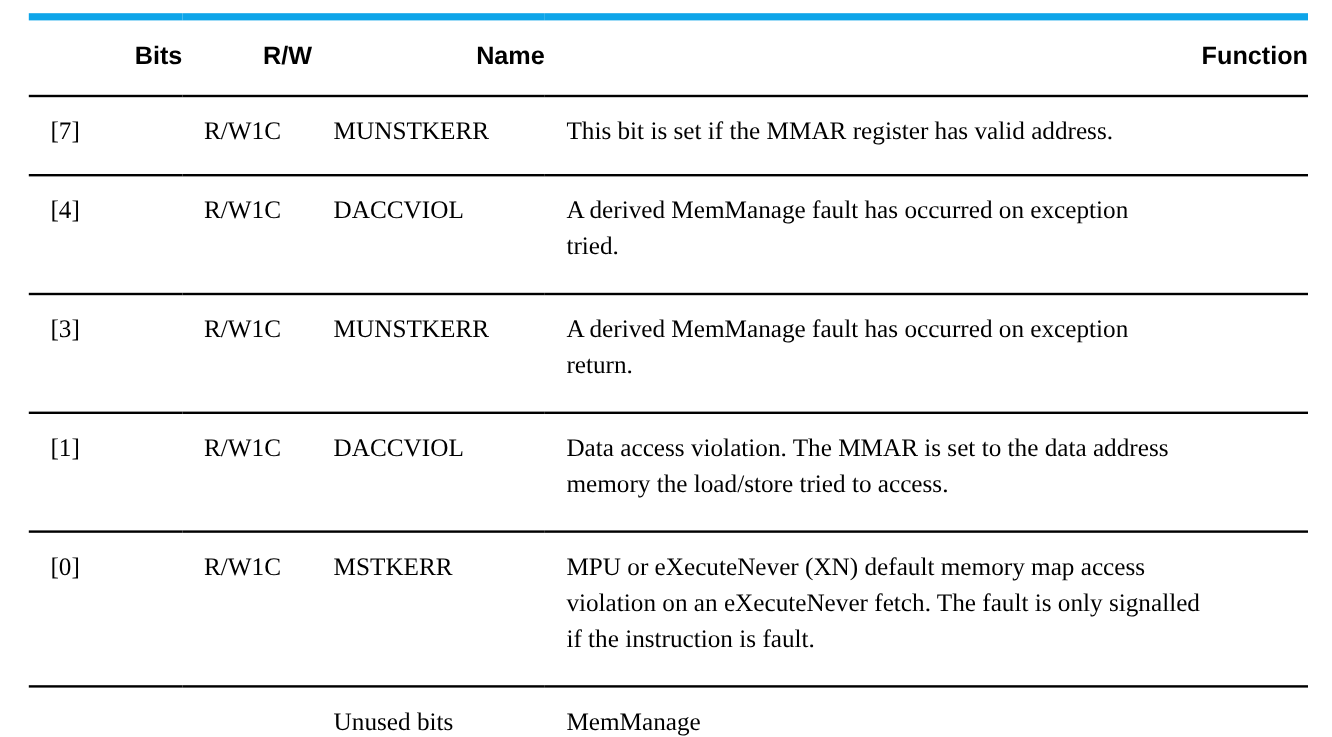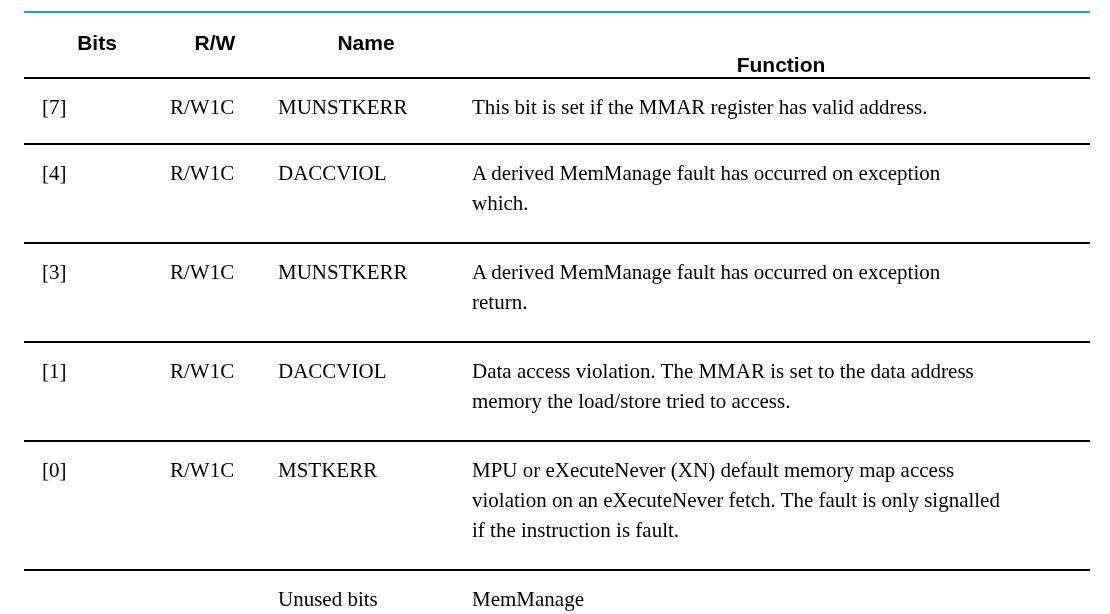--- a/index.html
+++ b/index.html
@@ -28,38 +28,38 @@
   #register-table col.col-bits     { width: 128px; }
   #register-table col.col-rw       { width: 108px; }
   #register-table col.col-name     { width: 194px; }
   #register-table col.col-function { width: 636px; }
 
   
   thead th {
     font-family: "Liberation Sans", "DejaVu Sans", sans-serif;
     font-weight: bold;
     font-size: 21px;
-    text-align: center;
+    text-align: right;
     padding: 0;
     vertical-align: top;
-    border-top: 2px solid #0ea5e9;
+    border-top: 6px solid #0ea5e9;
     border-bottom: 2px solid #000000;
     height: 62px;
     line-height: 62px;
   }
   thead th .hcell {
     display: block;
     line-height: normal;
     padding-top: 18px;
     padding-left: 18px;
   }
   thead th.col-h-bits .hcell { padding-left: 18px; }
   thead th.col-h-rw   .hcell { padding-left: 18px; }
   thead th.col-h-name .hcell { padding-left: 18px; }
-  thead th.col-h-func .hcell { padding-left: 18px; margin-top: 22px; }
+  thead th.col-h-func .hcell { padding-left: 18px; }
 
   
   tbody td {
     font-family: "Liberation Serif", "DejaVu Serif", serif;
     font-size: 21px;
     line-height: 30px;
     text-align: left;
     vertical-align: top;
     padding: 13px 18px 21px 18px;
     border-bottom: 2px solid #000000;
@@ -109,21 +109,21 @@
         <span class="fn-line">This bit is set if the MMAR register has valid address.</span>
       </td>
     </tr>
 
     <tr class="tall-row">
       <td class="cell-bits">[4]</td>
       <td class="cell-rw">R/W1C</td>
       <td class="cell-name">DACCVIOL</td>
       <td class="cell-function">
         <span class="fn-line">A derived MemManage fault has occurred on exception</span>
-        <span class="fn-line">which.</span>
+        <span class="fn-line">tried.</span>
       </td>
     </tr>
 
     <tr class="tall-row">
       <td class="cell-bits">[3]</td>
       <td class="cell-rw">R/W1C</td>
       <td class="cell-name">MUNSTKERR</td>
       <td class="cell-function">
         <span class="fn-line">A derived MemManage fault has occurred on exception</span>
         <span class="fn-line">return.</span>

